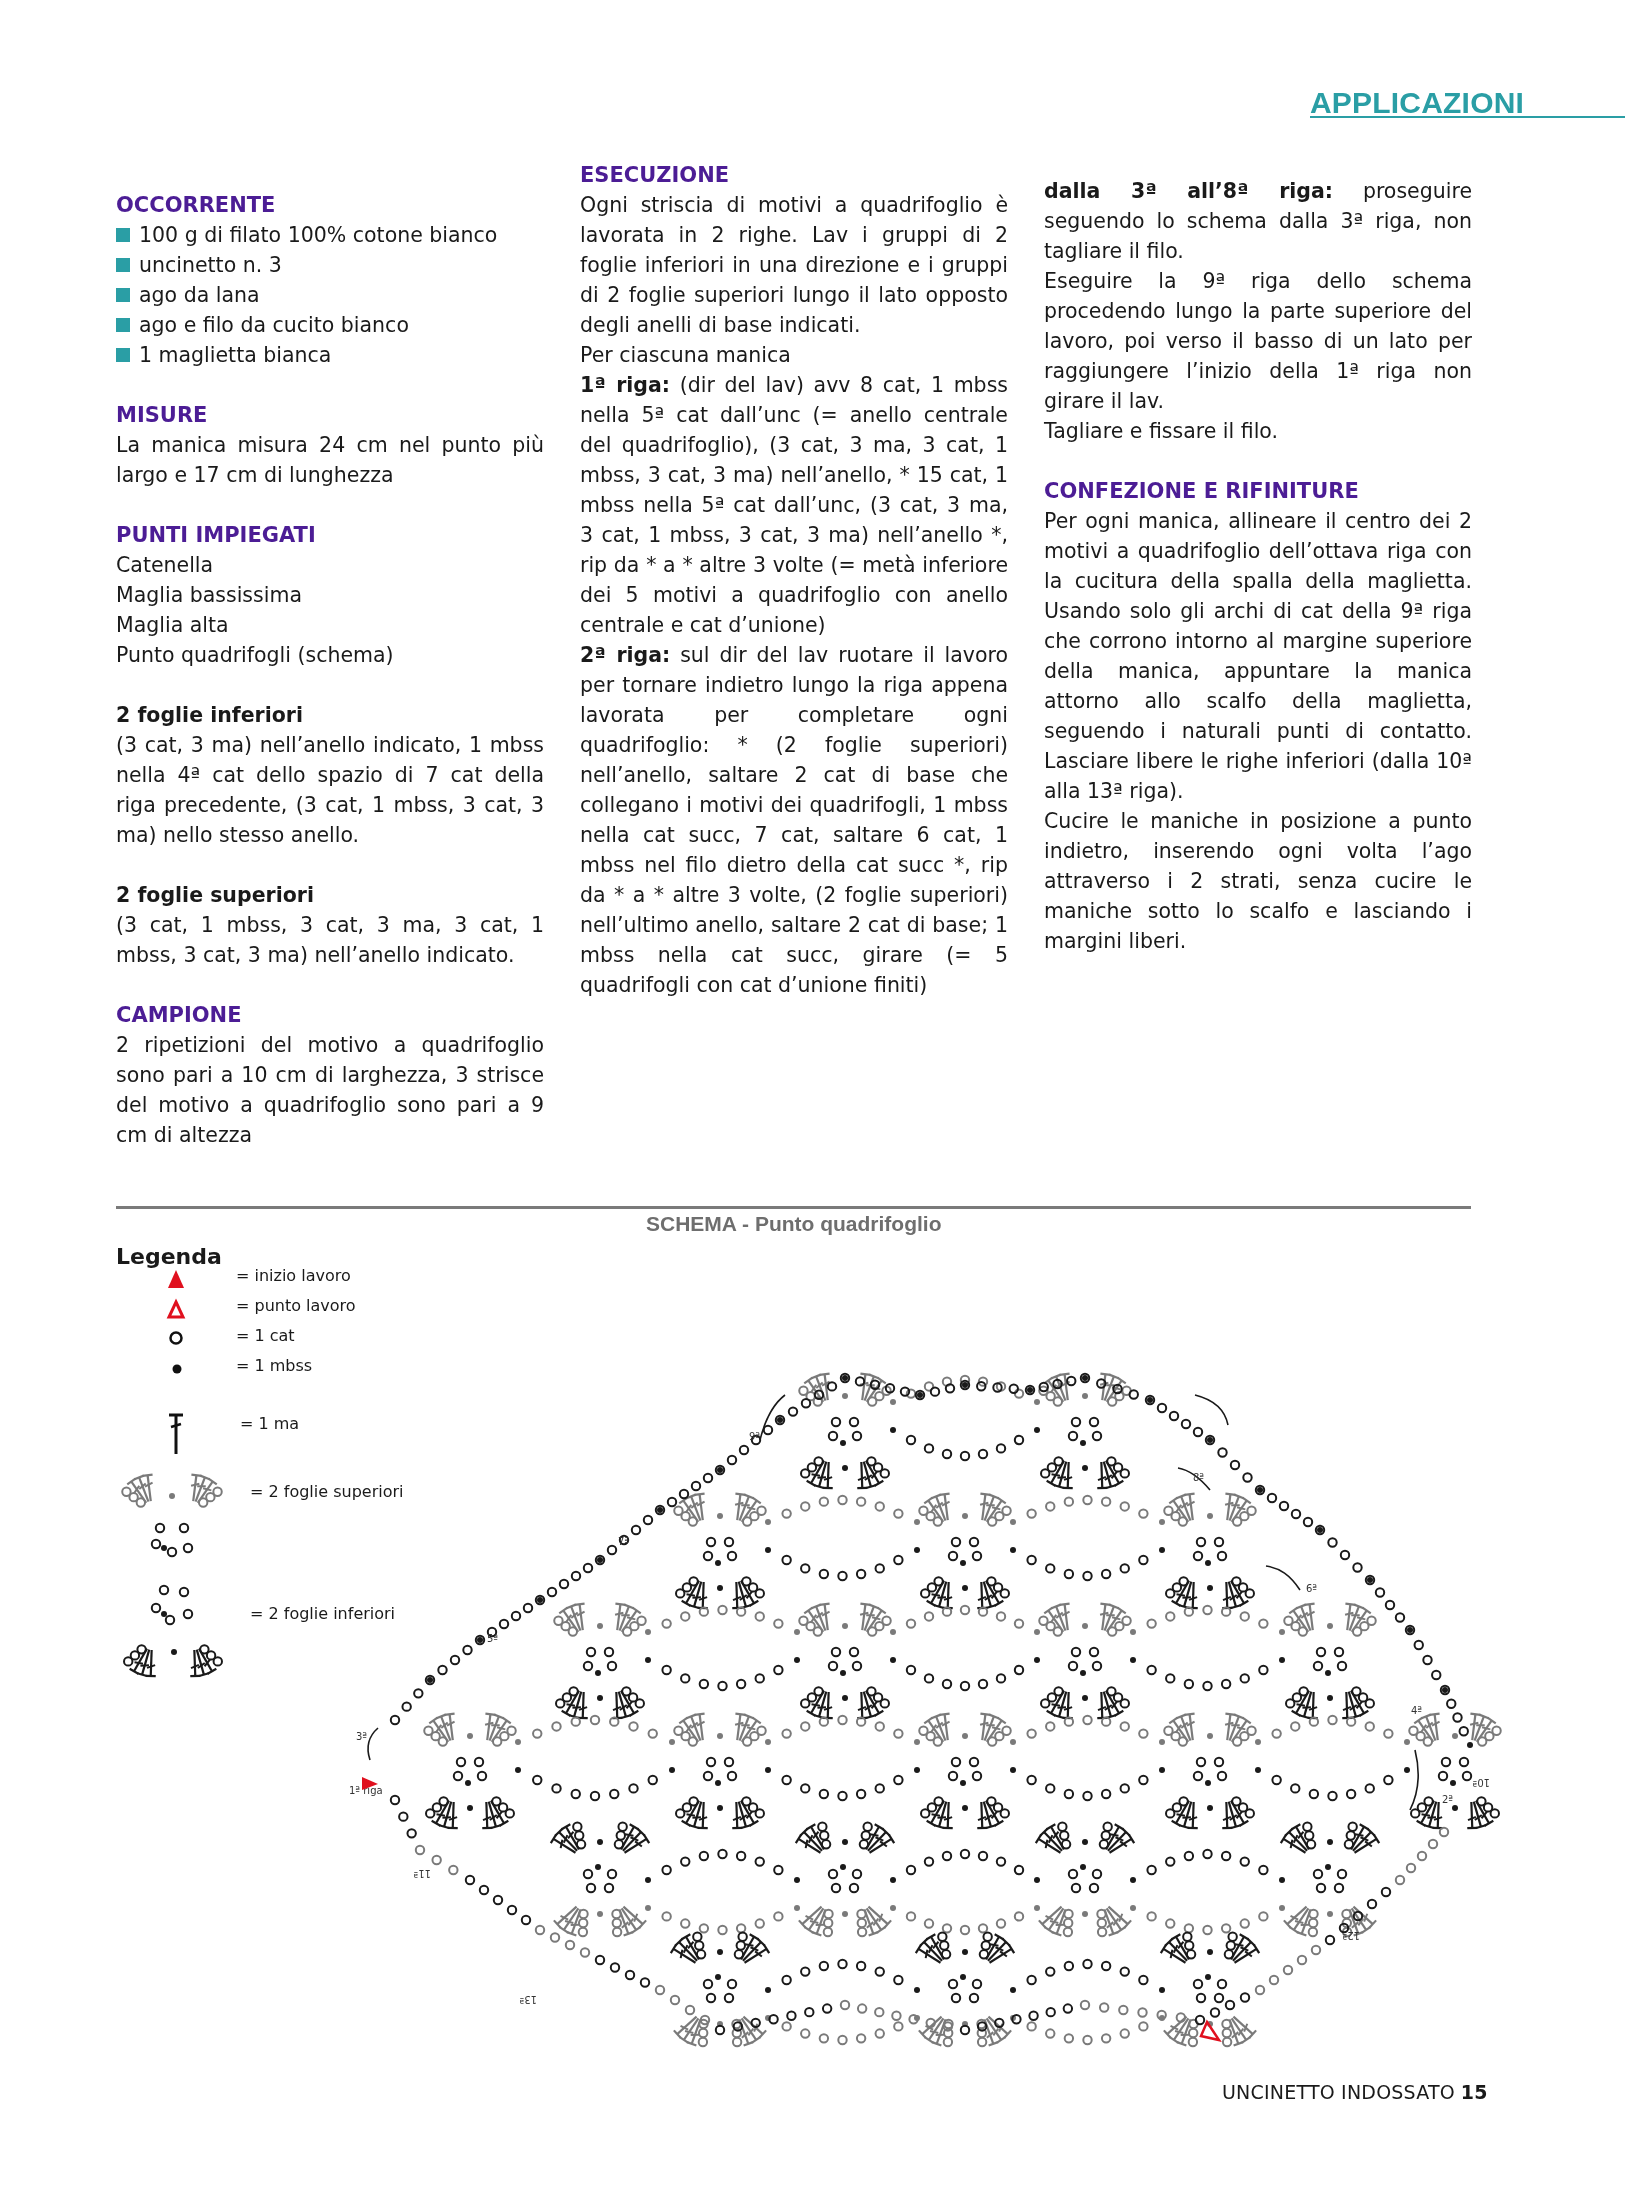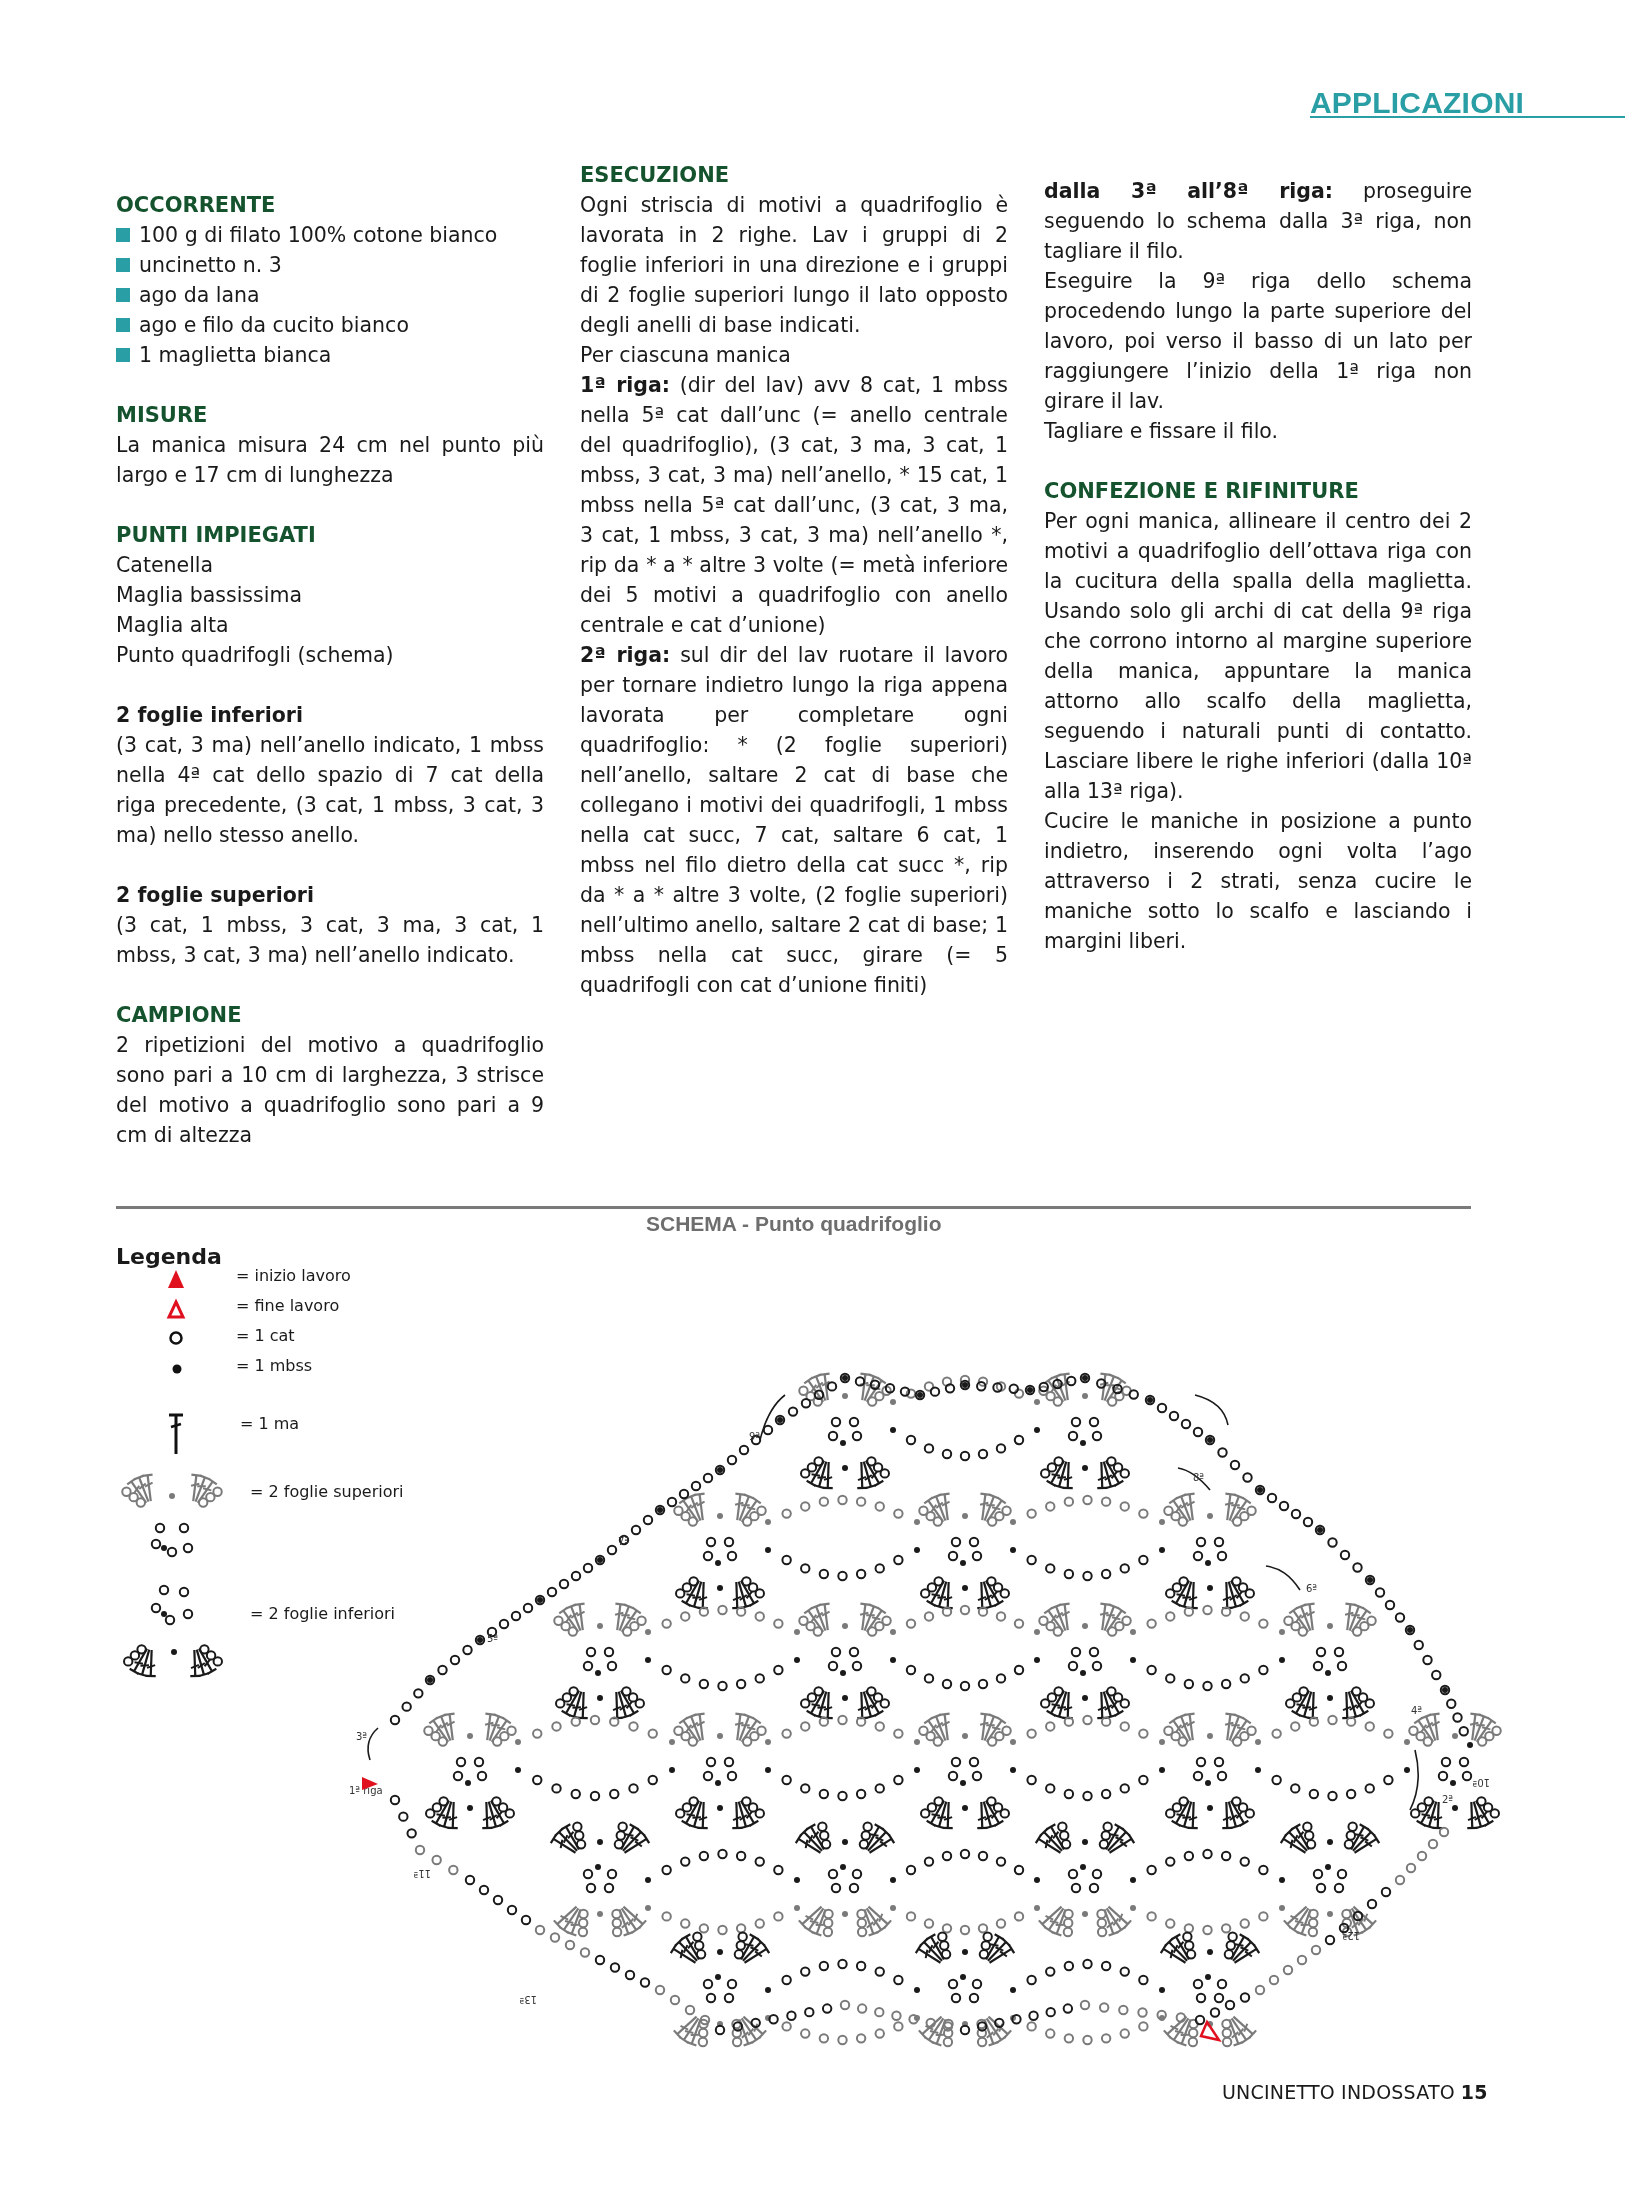--- a/index.html
+++ b/index.html
@@ -7,21 +7,21 @@
          font-family: "DejaVu Sans", sans-serif; color: #1a1a1a; }
   .section-tag { position: absolute; left: 1310px; top: 86px; font-family: "Liberation Sans", sans-serif;
     font-weight: bold; font-size: 30px; color: #2a9ea5; letter-spacing: 0.2px; }
   .section-rule { position: absolute; left: 1310px; top: 116px; width: 315px; height: 2px; background: #2a9ea5; }
 
   .col { position: absolute; top: 190px; font-size: 20.5px; line-height: 30px; }
   .col1 { left: 116px; width: 428px; top: 190px; }
   .col2 { left: 580px; width: 428px; top: 160px; }
   .col3 { left: 1044px; width: 428px; top: 160px; margin-top: 16px; }
   .col p { margin: 0; text-align: justify; }
-  .h-teal { color: #14532d; font-size: 21px; margin: 0; line-height: 30px; }
+  .h-teal { color: #4c1d95; font-size: 21px; margin: 0; line-height: 30px; }
   .h-bold { font-weight: bold; margin: 0; line-height: 30px; }
   .gap { height: 30px; }
   .bullet { display: flex; align-items: center; line-height: 30px; }
   .sq { width: 14px; height: 14px; background: #2a9ea5; margin-right: 9px; flex: 0 0 auto; }
   .b { font-weight: bold; }
 
   .schema-rule { position: absolute; left: 116px; top: 1206px; width: 1355px; height: 3px; background: #7a7a7a; }
   .schema-title { position: absolute; left: 646px; top: 1212px; font-family: "Liberation Sans", sans-serif;
     font-weight: bold; font-size: 21px; color: #6e6e6e; }
 
@@ -107,21 +107,21 @@
 <div class="legend-title">Legenda</div>
 
 <svg class="leg-sym" style="left:166px;top:1268px" width="20" height="22">
     <polygon points="10,2 18,20 2,20" fill="#e0101e"></polygon>
   </svg>
 <div class="leg-row" style="top:1266px">= inizio lavoro</div>
 
 <svg class="leg-sym" style="left:166px;top:1298px" width="20" height="22">
     <polygon points="10,4 17,19 3,19" fill="none" stroke="#e0101e" stroke-width="3"></polygon>
   </svg>
-<div class="leg-row" style="top:1296px">= fine lavoro</div>
+<div class="leg-row" style="top:1296px">= punto lavoro</div>
 
 <svg class="leg-sym" style="left:167px;top:1329px" width="18" height="18">
     <circle cx="9" cy="9" r="5.5" fill="none" stroke="#111" stroke-width="2.5"></circle>
   </svg>
 <div class="leg-row" style="top:1326px">= 1 cat</div>
 
 <svg class="leg-sym" style="left:170px;top:1362px" width="14" height="14">
     <circle cx="7" cy="7" r="4.5" fill="#111"></circle>
   </svg>
 <div class="leg-row" style="top:1356px">= 1 mbss</div>

